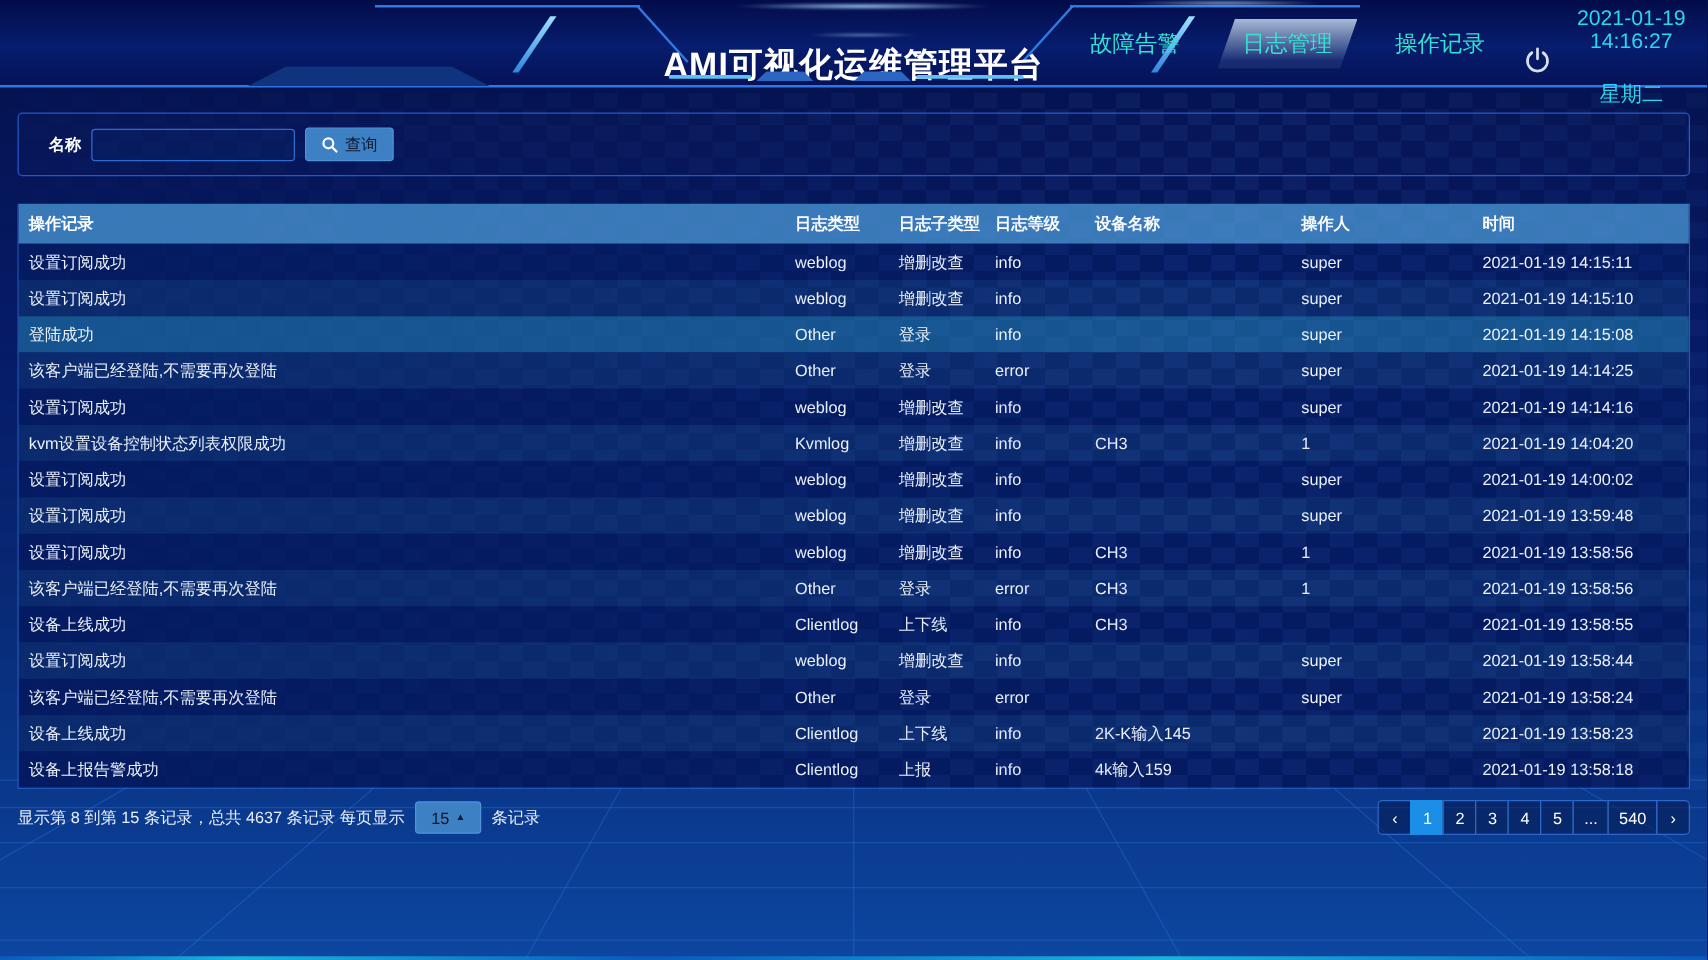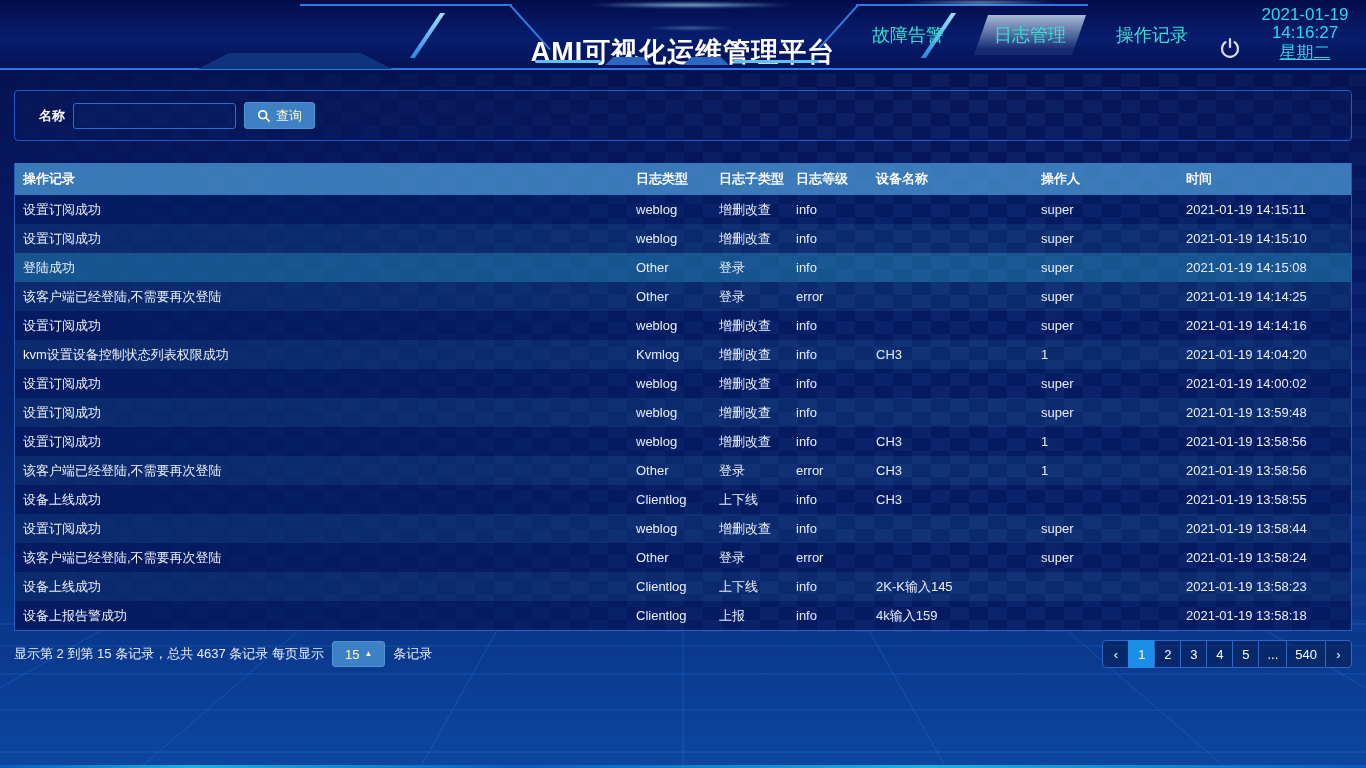--- a/index.html
+++ b/index.html
@@ -77,36 +77,36 @@
   .slash.l { left:-88px; } .slash.r { right:-88px; }
   .title-dash { position:absolute; bottom:7px; height:3px; background:#5ec0f5; border-radius:2px; }
   .title-dash.l { left:22px; width:66px; } .title-dash.r { right:34px; width:86px; }
   .title-bump { position:absolute; bottom:5px; width:46px; height:8px; background:#2c66c0;
     clip-path:polygon(18% 0,82% 0,100% 100%,0 100%); }
   .title-bump.l { left:92px; } .title-bump.r { right:124px; }
   
   .power { position:absolute; left:1218px; top:36px; width:24px; height:24px; cursor:pointer; z-index:6; }
   .datetime { position:absolute; right:8px; top:6px; width:106px; text-align:center;
     color:var(--datetime-cyan,#28d8ec); font-size:17px; line-height:18px; z-index:6; }
-  .datetime .weekday { margin-top:2px;text-decoration:underline; }
+  .datetime .weekday { margin-top:25px; }
   
   .search-panel {
     position:absolute; top:90px; left:14px; right:14px; height:51px; z-index:2;
     border:1px solid #2258c6; border-radius:4px;
     background:rgba(10,28,100,.25);
     display:flex; align-items:center; padding-left:24px; gap:8px;
   }
   .search-label { font-size:13px; font-weight:bold; color:#ffffff; }
   .search-input {
     width:163px; height:26px; background:#071a5e; border:1px solid #2d6cd0;
     border-radius:3px; color:#ffffff; padding:0 8px; font-size:13px; outline:none;
   }
   .btn-blue {
     height:27px; padding:0 12px; background:var(--button-blue,#3d80c4);
-    border:1px solid #4f93d6; border-radius:3px; color:#fef9c3; font-size:13px;
+    border:1px solid #4f93d6; border-radius:3px; color:#0f172a; font-size:13px;
     display:inline-flex; align-items:center; gap:5px; cursor:pointer;
   }
   
   .table-wrap {
     position:absolute; top:163px; left:14px; right:14px; z-index:2;
     border:1px solid rgba(45,100,200,.85); border-top:none;
   }
   .thead { display:flex; height:32px; align-items:center;
     background:var(--table-header-bg,#3a79b8); color:#ffffff; font-weight:bold; }
   .tr { display:flex; height:29px; align-items:center; color:#eef3fb; cursor:pointer; }
@@ -361,21 +361,21 @@
           <div class="cell col2">上报</div>
           <div class="cell col3">info</div>
           <div class="cell col4">4k输入159</div>
           <div class="cell col5"></div>
           <div class="cell col6">2021-01-19 13:58:18</div>
         </div>
       </div>
   </div>
 
   <div class="footer-summary">
-    <span>显示第 2 到第 15 条记录，总共 4637 条记录 每页显示</span>
+    <span>显示第 8 到第 15 条记录，总共 4637 条记录 每页显示</span>
     <button class="btn-blue page-size">
       <span>15</span>
       <span class="caret">▲</span>
     </button>
     <span>条记录</span>
   </div>
 
   <div class="pagination">
       <button class="page-btn">‹</button>
       <button class="page-btn active">1</button>

